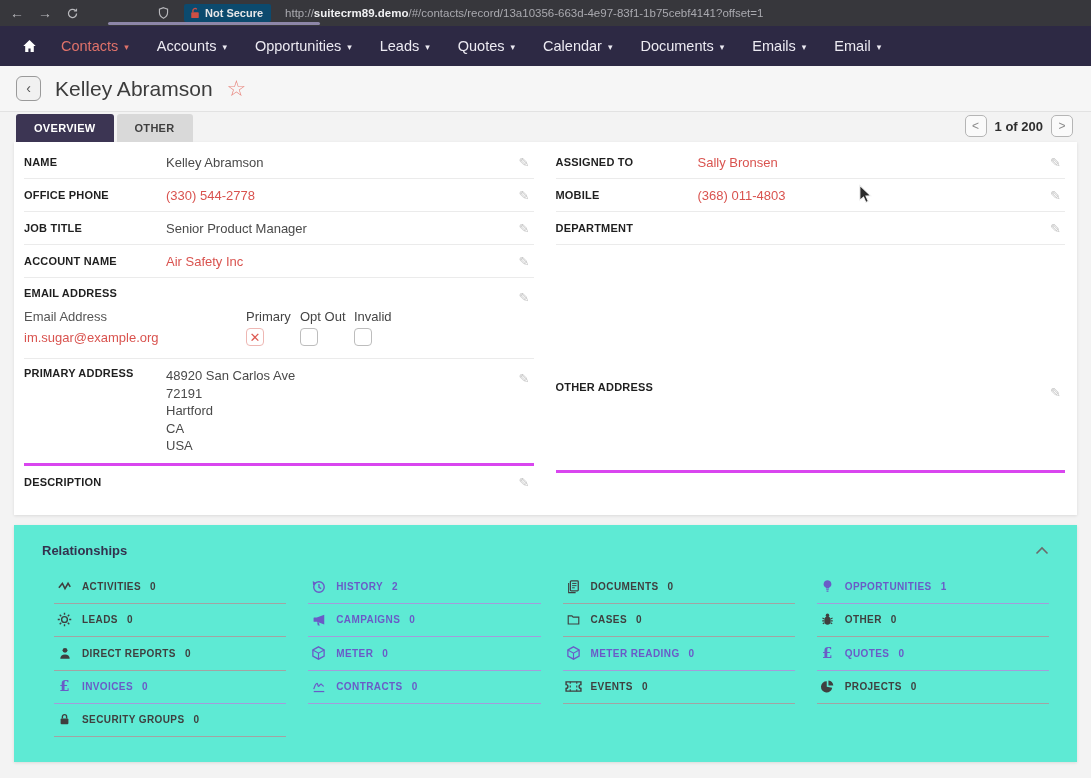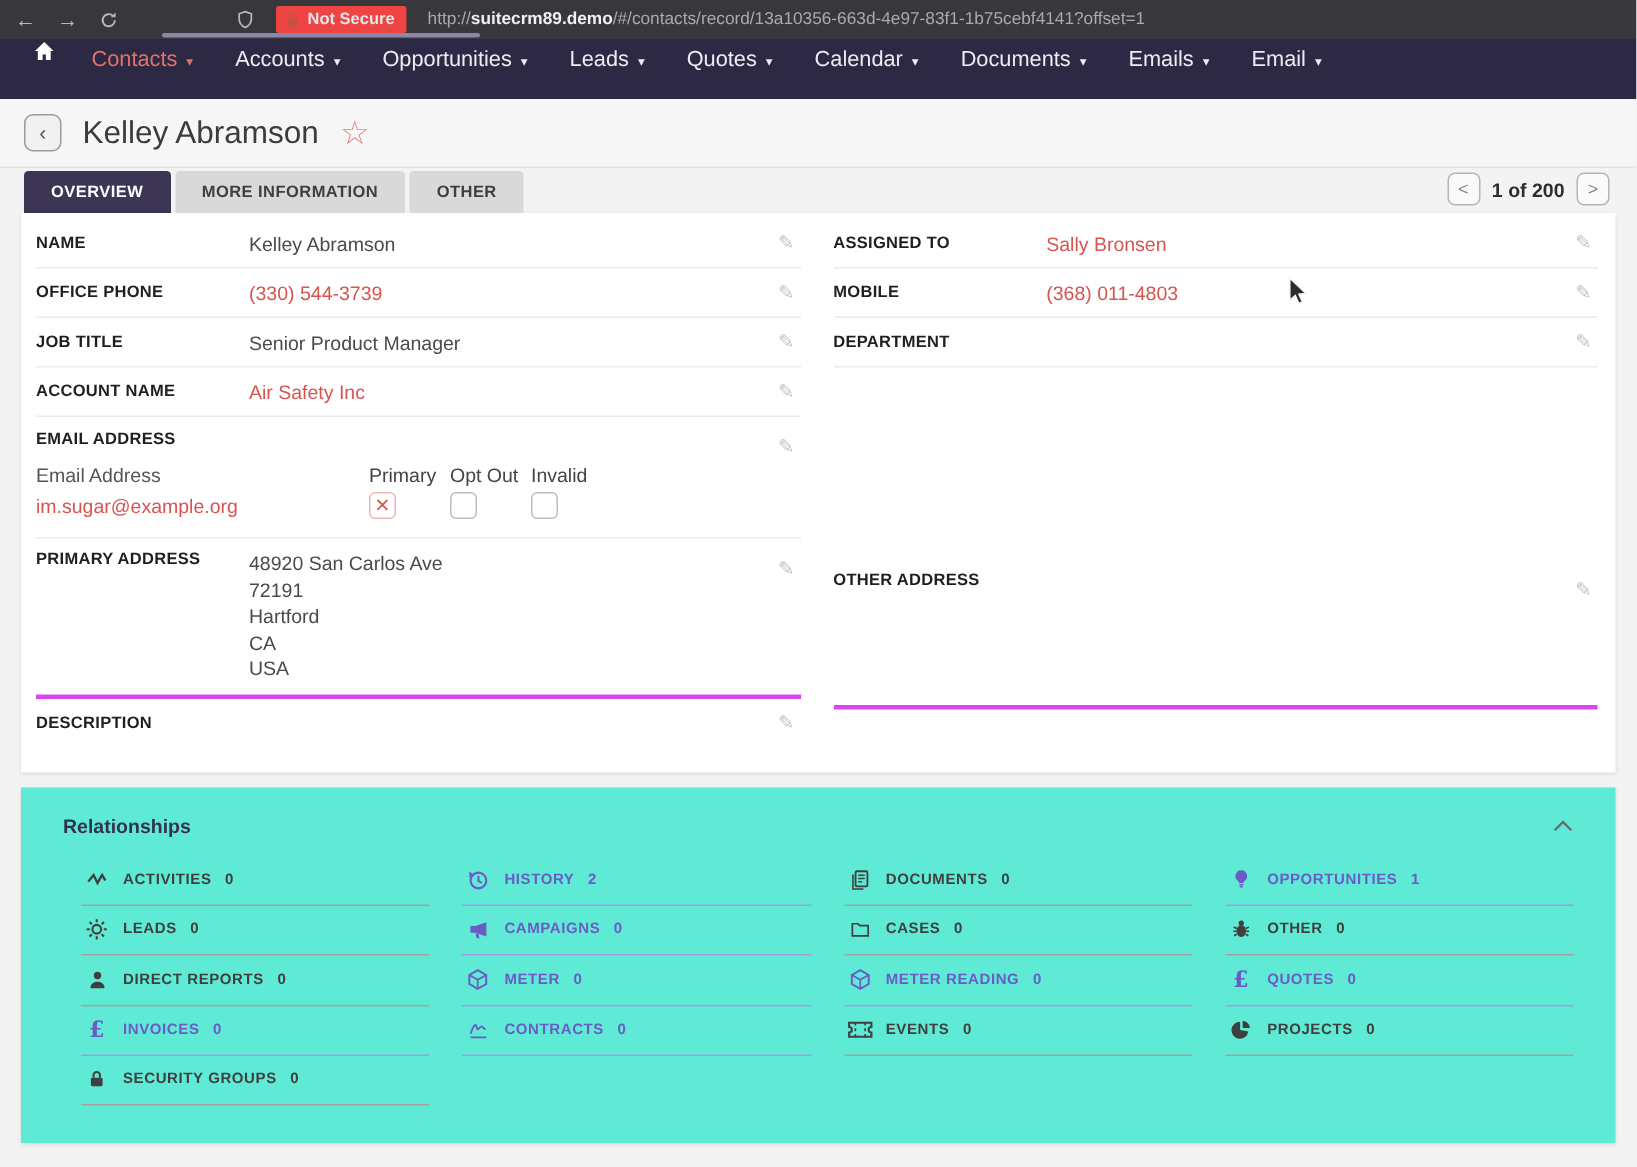--- a/index.html
+++ b/index.html
@@ -7,27 +7,27 @@
     font-family:"Liberation Sans","DejaVu Sans",sans-serif; background:#f3f3f3; }
 
   
   .browser-bar { height:26px; background:#37373c; display:flex; align-items:center;
     padding:0 10px; gap:14px; position:relative; }
   .nav-arrow { color:#b9b9bd; font-size:14px; line-height:1; cursor:default; }
   .reload-icon svg { display:block; }
   .tab-underline { position:absolute; left:108px; top:22px; width:212px; height:3px;
     background:#8d86a8; border-radius:2px; }
   .shield-icon { margin-left:64px; display:flex; }
-  .security-badge { background:#ef4444; color:#e6e6e8; font-size:11px; font-weight:bold;
+  .security-badge { background:#0c4a6e; color:#e6e6e8; font-size:11px; font-weight:bold;
     padding:3px 8px 3px 6px; border-radius:2px; display:flex; align-items:center; gap:5px; }
   .url-text { color:#a9a9af; font-size:11.5px; white-space:nowrap; overflow:hidden; }
   .url-text .domain { color:#f0f0f2; font-weight:bold; }
 
   
-  .navbar { height:40px; background:#2d2944; display:flex; align-items:flex-start;
+  .navbar { height:40px; background:#2d2944; display:flex; align-items:center;
     padding:0 14px; gap:6px; }
   .home-btn { width:30px; display:flex; align-items:center; justify-content:center; cursor:pointer; }
   .nav-item { color:#eceaf2; font-size:14.5px; padding:6px 11px; display:flex;
     align-items:center; gap:6px; cursor:pointer; white-space:nowrap; }
   .nav-item.active { color:#e0726a; }
   .caret { font-size:9px; margin-top:2px; }
 
   
   .title-row { height:46px; background:#f6f6f6; display:flex; align-items:center;
     padding:0 16px; gap:14px; border-bottom:1px solid #e2e2e2; }
@@ -173,39 +173,38 @@
 <div class="page-wrap">
 
   <div class="title-row">
     <span class="back-btn">‹</span>
     <span class="record-title">Kelley Abramson</span>
     <span class="fav-star">☆</span>
   </div>
 
   <div class="tab-row">
     <span class="tab active">OVERVIEW</span>
-    <span class="tab">MORE INFORMATION</span>
     <span class="tab">OTHER</span>
     <span class="pager">
       <span class="pager-btn">&lt;</span>
       <span class="pager-text">1 of 200</span>
       <span class="pager-btn">&gt;</span>
     </span>
   </div>
 
   <div class="detail-panel">
     <div class="col">
       <div class="field-row">
         <span class="field-label">NAME</span>
         <span class="field-value">Kelley Abramson</span>
         <span class="pencil">✎</span>
       </div>
       <div class="field-row">
         <span class="field-label">OFFICE PHONE</span>
-        <span class="field-value link">(330) 544-3739</span>
+        <span class="field-value link">(330) 544-2778</span>
         <span class="pencil">✎</span>
       </div>
       <div class="field-row">
         <span class="field-label">JOB TITLE</span>
         <span class="field-value">Senior Product Manager</span>
         <span class="pencil">✎</span>
       </div>
       <div class="field-row">
         <span class="field-label">ACCOUNT NAME</span>
         <span class="field-value link">Air Safety Inc</span>

